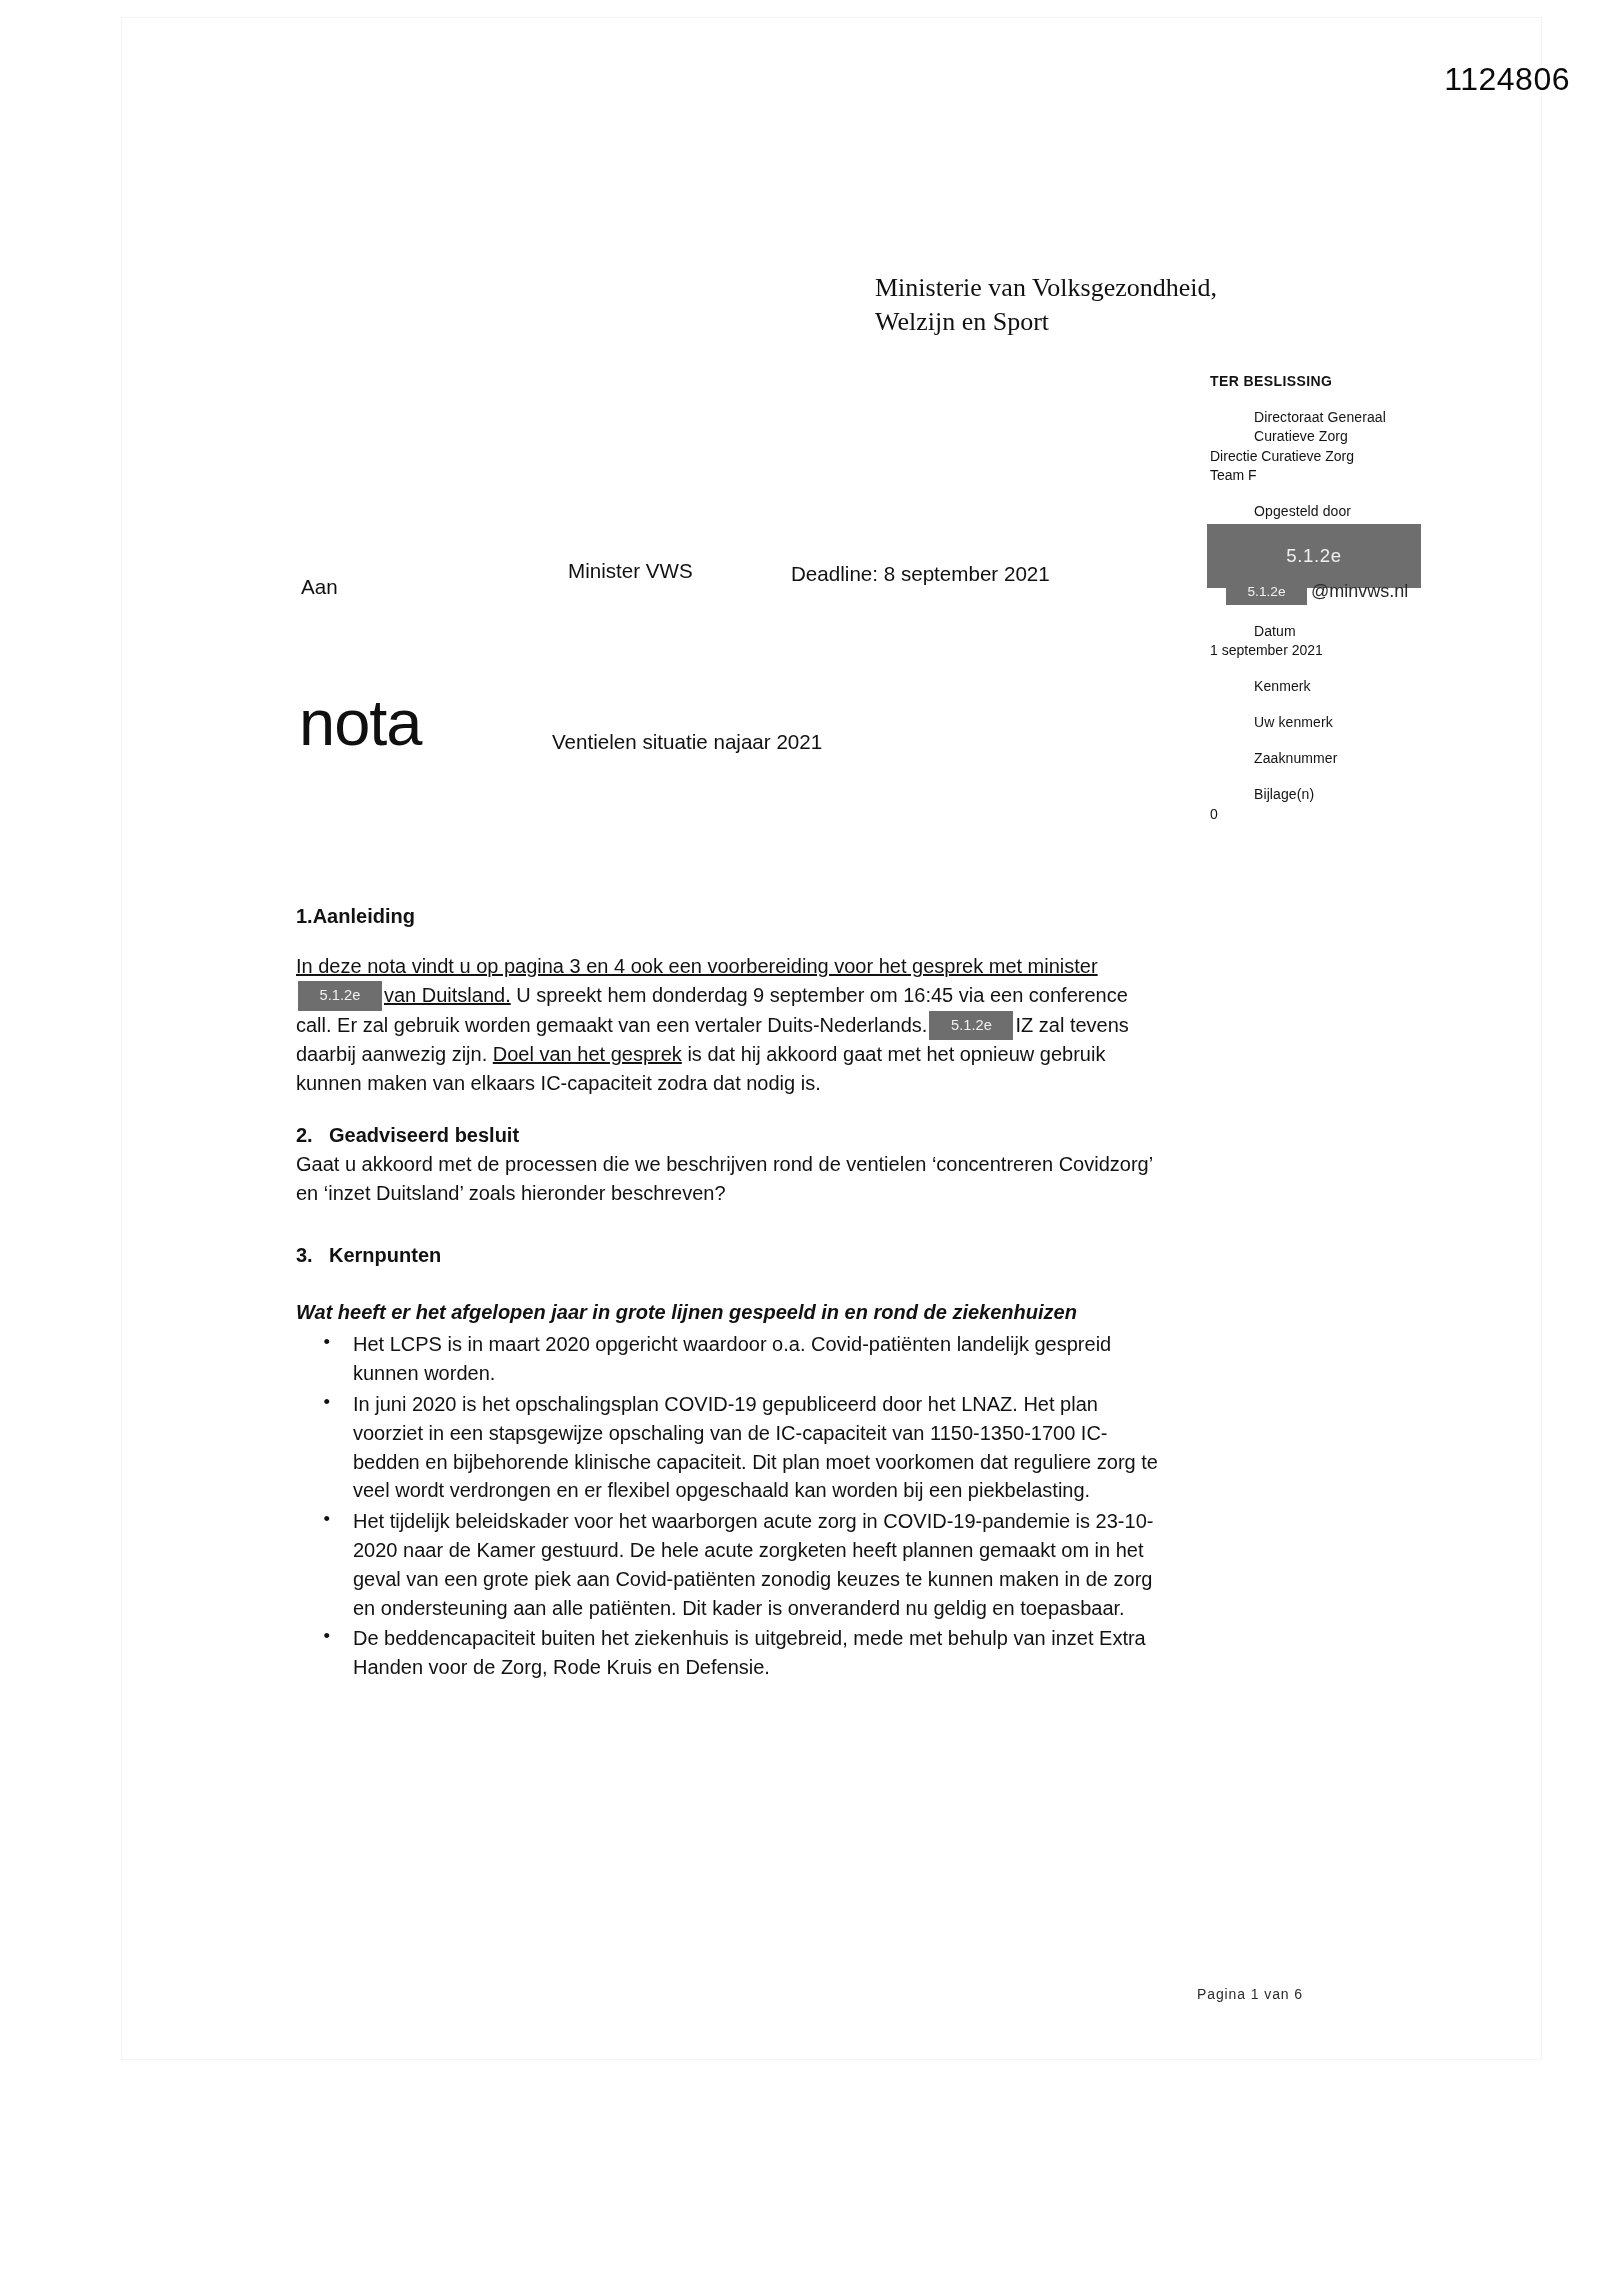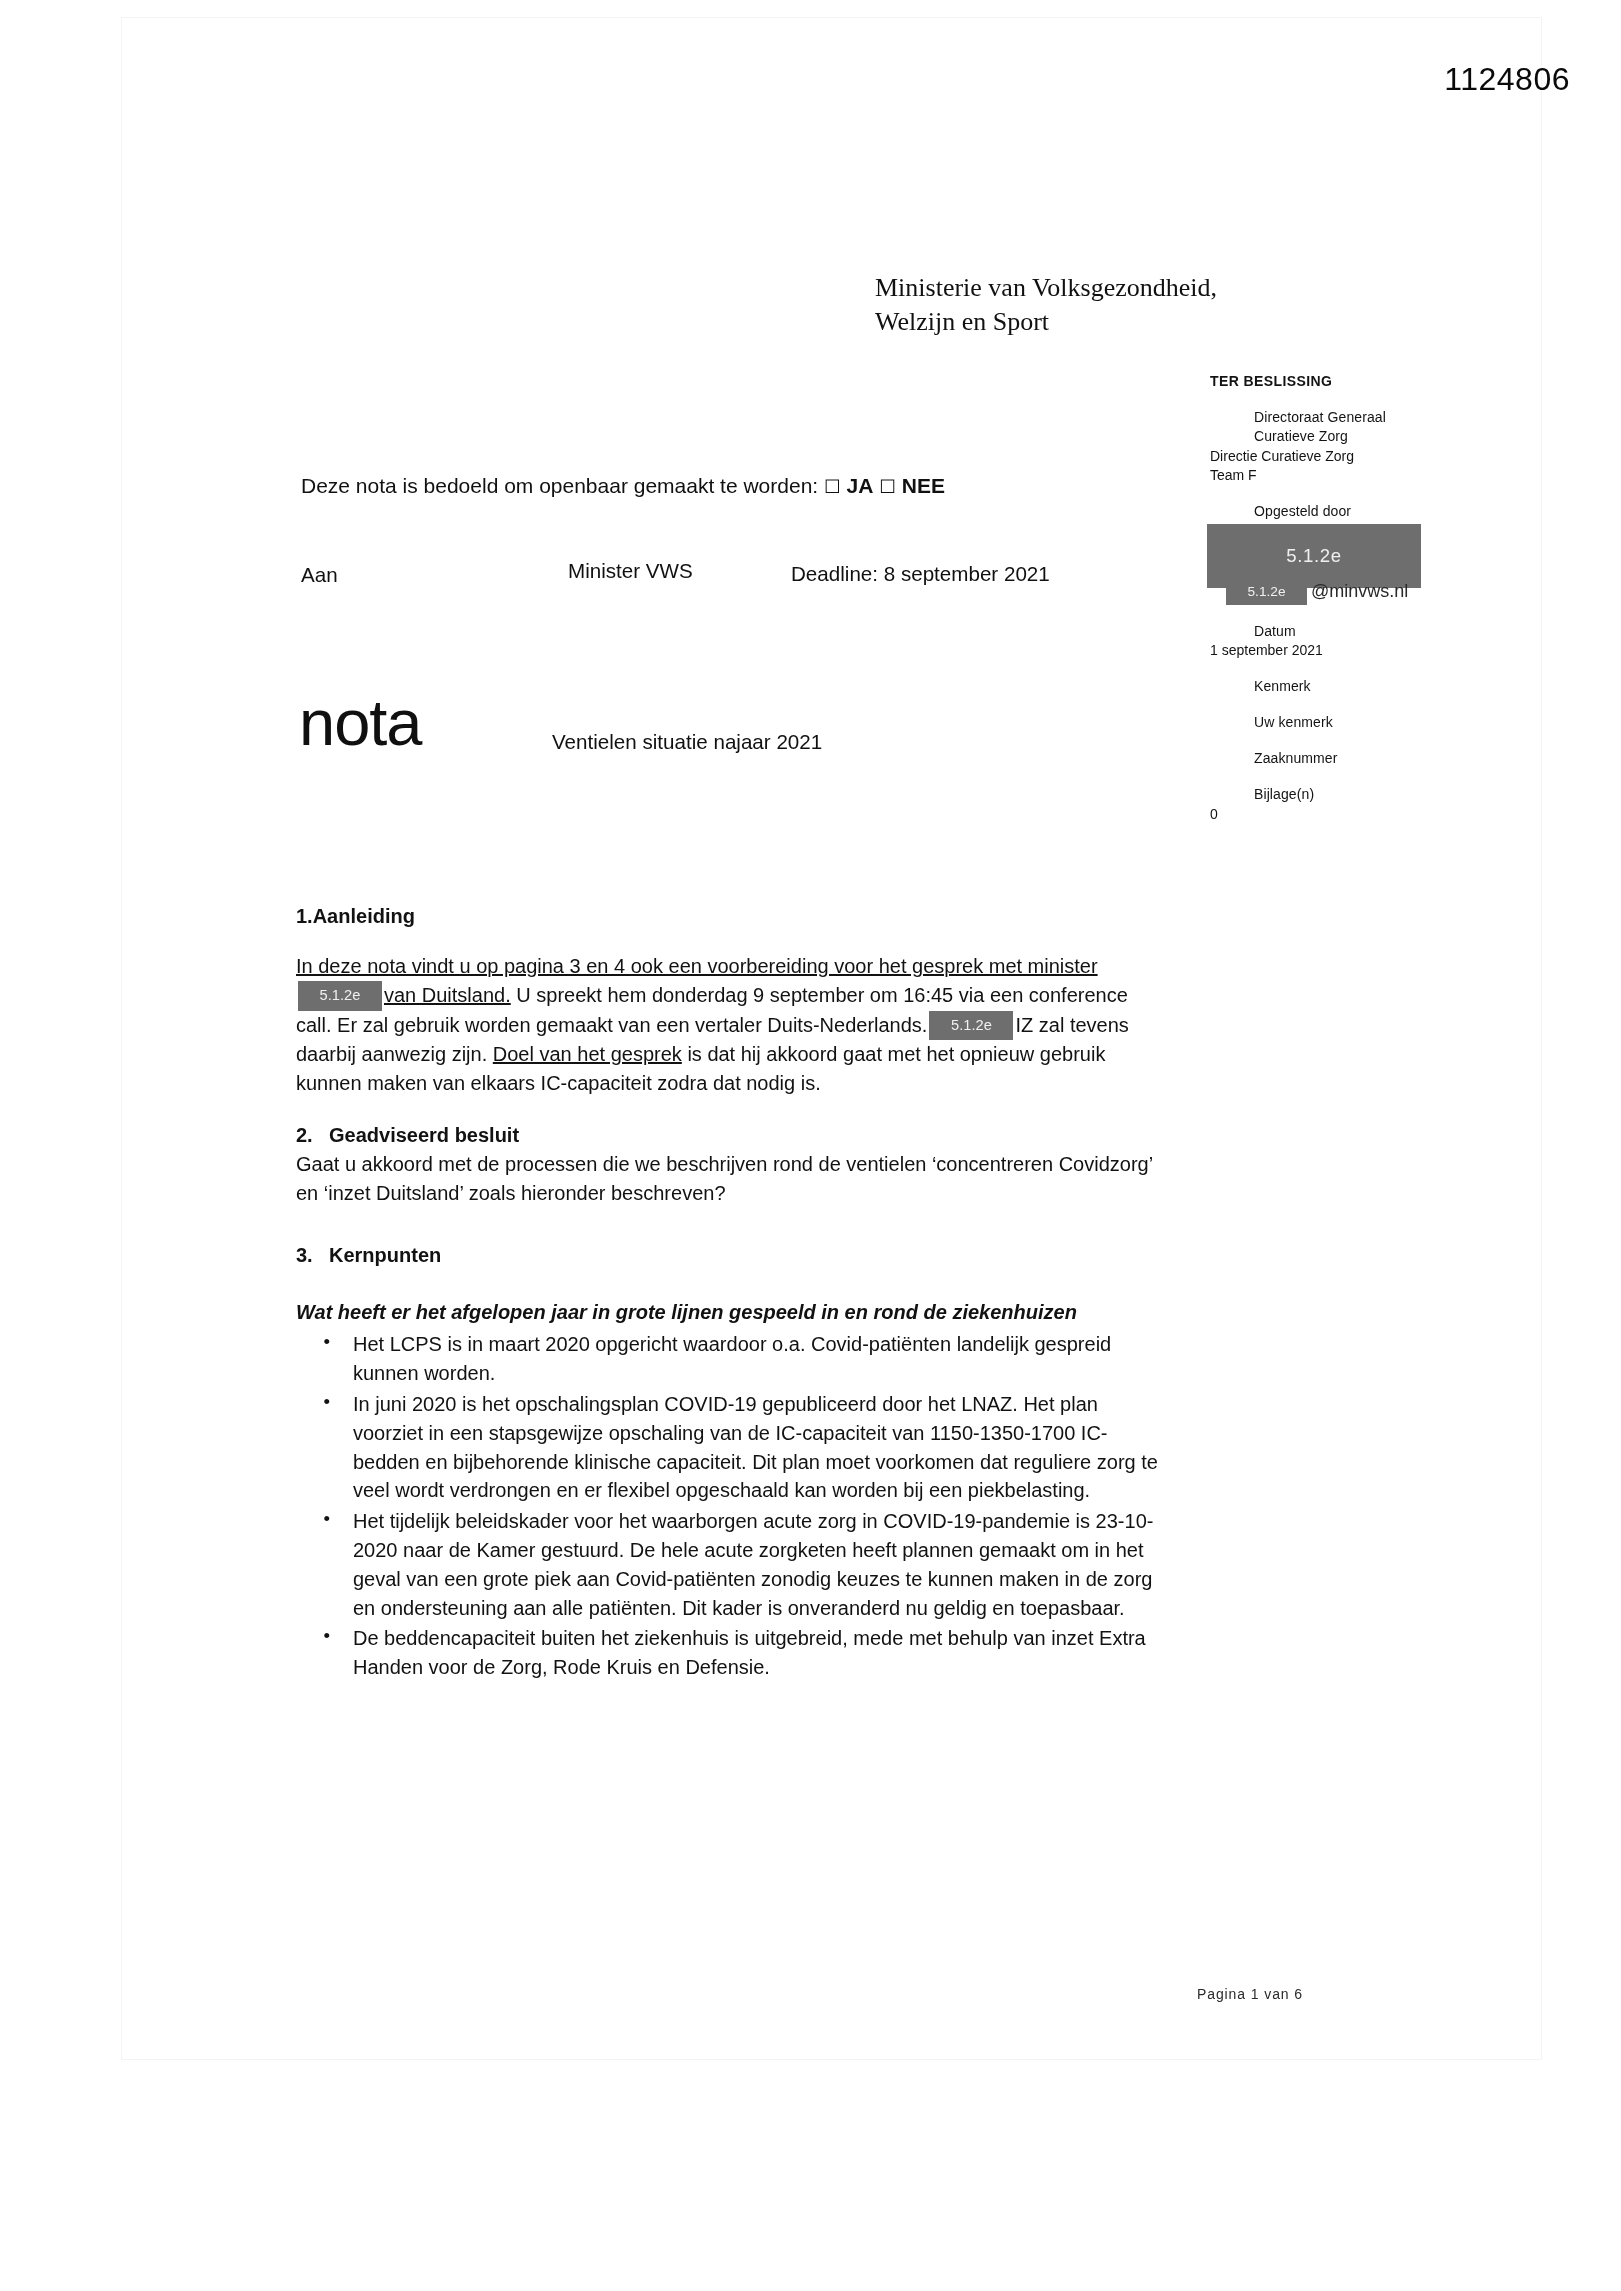--- a/index.html
+++ b/index.html
@@ -124,21 +124,21 @@
   .openbaar b { font-weight: bold; }
 
   .aan-row {
     position: absolute;
     left: 301px;
     top: 559px;
     width: 863px;
     font-size: 20.6px;
     color: #111;
   }
-  .aan-row .c1 { position: absolute; left: 0; top: 4px; }
+  .aan-row .c1 { position: absolute; left: 0; top: 16px; }
   .aan-row .c2 { position: absolute; left: 267px; top: 0; }
   .aan-row .c3 { position: absolute; left: 490px; top: 0; width: 265px; line-height: 1.42; }
 
   .nota-word {
     position: absolute;
     left: 299px;
     top: 690px;
     font-size: 65px;
     font-weight: 300;
     letter-spacing: -1px;
@@ -282,27 +282,20 @@
       <span class="lbl">Bijlage(n)</span>
       <span class="val">0</span>
     </div>
 
   </div>
 
   <div class="redact-author">5.1.2e</div>
   <div class="redact-email">5.1.2e</div>
   <div class="email-tail">@minvws.nl</div>
 
-  <div class="openbaar">
-    <span>Deze nota is bedoeld om openbaar gemaakt te worden:</span>
-    <span class="chk">☐</span>
-    <b>JA</b>
-    <span class="chk">☐</span>
-    <b>NEE</b>
-  </div>
 
   <div class="aan-row">
     <span class="c1">Aan</span>
     <span class="c2">Minister VWS</span>
     <span class="c3">Deadline: 8 september 2021</span>
   </div>
 
   <div class="nota-word">nota</div>
   <div class="nota-subject">Ventielen situatie najaar 2021</div>
 

